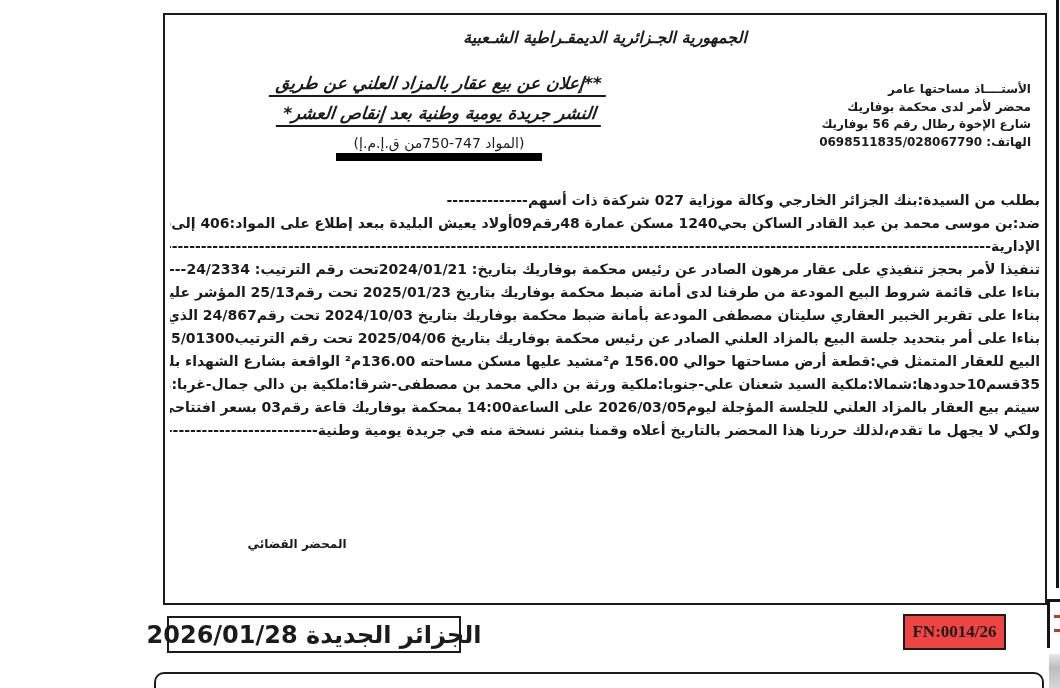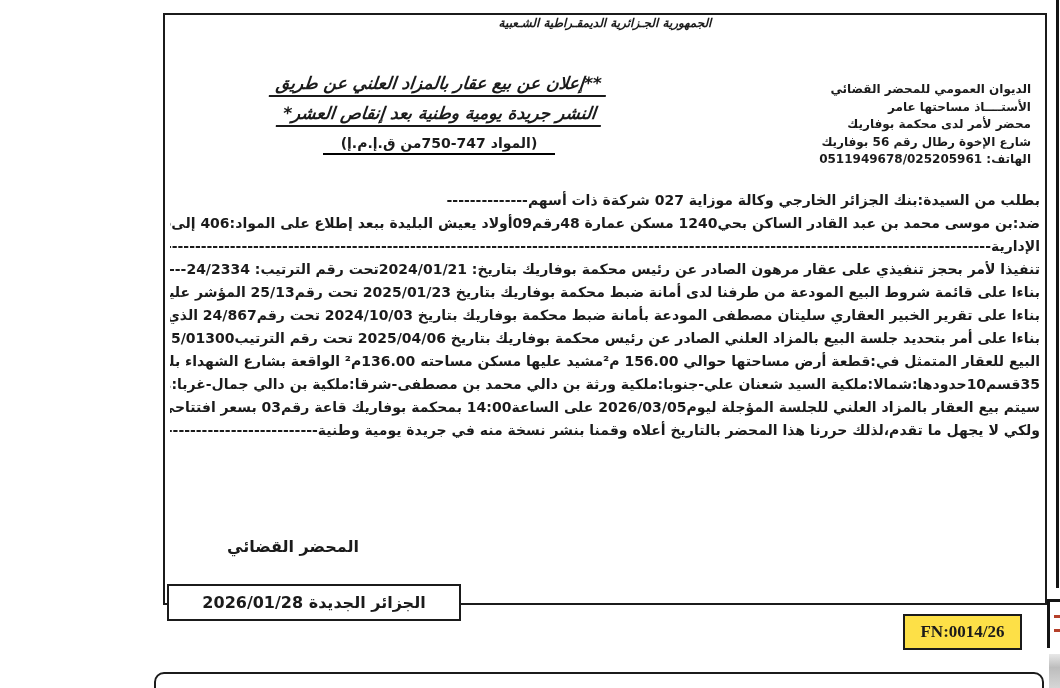--- a/index.html
+++ b/index.html
@@ -7,60 +7,60 @@
   #page {
     position:relative; width:1060px; height:688px; background:#ffffff;
     overflow:hidden; color:#1b1b1b;
   }
   
   .main-frame {
     position:absolute; left:163px; top:13px; width:884px; height:592px;
     border:2px solid #1b1b1b; background:#ffffff;
   }
   .republic-title {
-    position:absolute; top:1px; left:0; width:100%; text-align:center;
-    font-size:12px; font-weight:bold; font-style:italic; direction:rtl;
+    position:absolute; top:13px; left:0; width:100%; text-align:center;
+    font-size:16px; font-weight:bold; font-style:italic; direction:rtl;
   }
   .office-block {
     position:absolute; top:66px; right:14px; text-align:right; direction:rtl;
     font-size:12px; font-weight:bold; line-height:17.5px; white-space:nowrap;
   }
   .notice-title-block {
     position:absolute; top:58px; left:58px; width:432px; text-align:center; direction:rtl;
   }
   .notice-title-block .cal {
     display:inline-block; font-size:17px; font-weight:bold; font-style:italic;
     border-bottom:2px solid #1b1b1b; padding:0 6px 2px 6px; margin-bottom:6px;
     transform:skewX(-6deg); white-space:nowrap;
   }
   .notice-title-block .articles {
-    display:inline-block; font-size:14px; font-weight:bold;
-    border-bottom:2px solid #000000; padding:0 18px 2px 18px; white-space:nowrap;
+    display:inline-block; font-size:14px; font-weight:normal;
+    border-bottom:8px solid #000000; padding:0 18px 2px 18px; white-space:nowrap;
   }
   .body-block {
     position:absolute; top:174px; left:5px; right:5px; direction:rtl;
   }
   .body-line {
     font-size:14px; font-weight:bold; line-height:23px; height:23px;
     white-space:nowrap; overflow:hidden; text-align:right; direction:rtl;
   }
   .signature {
-    position:absolute; top:522px; left:62px; width:140px; text-align:left;
-    font-size:16px; font-weight:bold; direction:rtl;
+    position:absolute; top:522px; left:62px; width:140px; text-align:center;
+    font-size:12px; font-weight:bold; direction:rtl;
   }
   
   .newspaper-box {
-    position:absolute; left:167px; top:584px; width:294px; height:37px;
+    position:absolute; left:167px; top:616px; width:294px; height:37px;
     border:2px solid #1b1b1b; background:#ffffff; z-index:3;
     display:flex; align-items:center; justify-content:center;
-    font-size:16px; font-weight:bold; direction:rtl; white-space:nowrap;
+    font-size:24px; font-weight:bold; direction:rtl; white-space:nowrap;
   }
   .fn-box {
-    position:absolute; left:903px; top:614px; width:119px; height:36px;
-    border:2px solid #1b1b1b; background:#fde047; z-index:3;
+    position:absolute; left:903px; top:614px; width:103px; height:36px;
+    border:2px solid #1b1b1b; background:#ef4444; z-index:3;
     display:flex; align-items:center; justify-content:center;
     font-family:"Liberation Serif", serif; font-size:17px; font-weight:bold;
   }
   
   .bottom-partial-frame {
     position:absolute; left:154px; top:672px; width:890px; height:30px;
     border:2px solid #1b1b1b; border-radius:10px; background:#ffffff;
   }
   
   .adjacent-vline {
@@ -81,25 +81,24 @@
 </head>
 <body>
 
 <div id="page">
 
   <div class="main-frame">
 
     <div class="republic-title">الجمهورية الجـزائرية الديمقـراطية الشـعبية</div>
 
     <div class="office-block">
-      <div>الديوان العمومي للمحضر القضائي</div>
       <div>الأستــــاذ مساحتها عامر</div>
       <div>محضر لأمر لدى محكمة بوفاريك</div>
       <div>شارع الإخوة رطال رقم 56 بوفاريك</div>
-      <div>الهاتف: 0511949678/025205961</div>
+      <div>الهاتف: 0698511835/028067790</div>
     </div>
 
     <div class="notice-title-block">
       <div><span class="cal">**إعلان عن بيع عقار بالمزاد العلني عن طريق</span></div>
       <div><span class="cal">النشر جريدة يومية وطنية بعد إنقاص العشر*</span></div>
       <div><span class="articles">(المواد 747-750من ق.إ.م.إ)</span></div>
     </div>
 
     <div class="body-block">
       <div class="body-line">بطلب من السيدة:بنك الجزائر الخارجي وكالة موزاية 027 شركةة ذات أسهم--------------</div>

